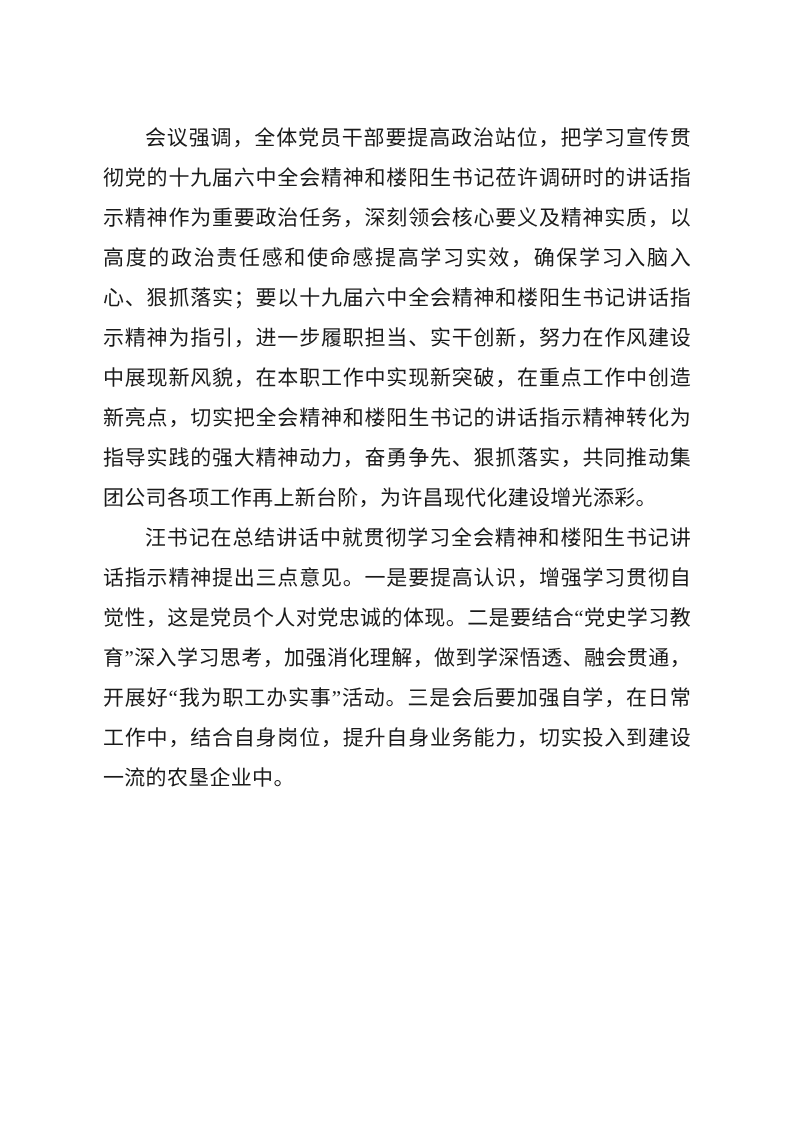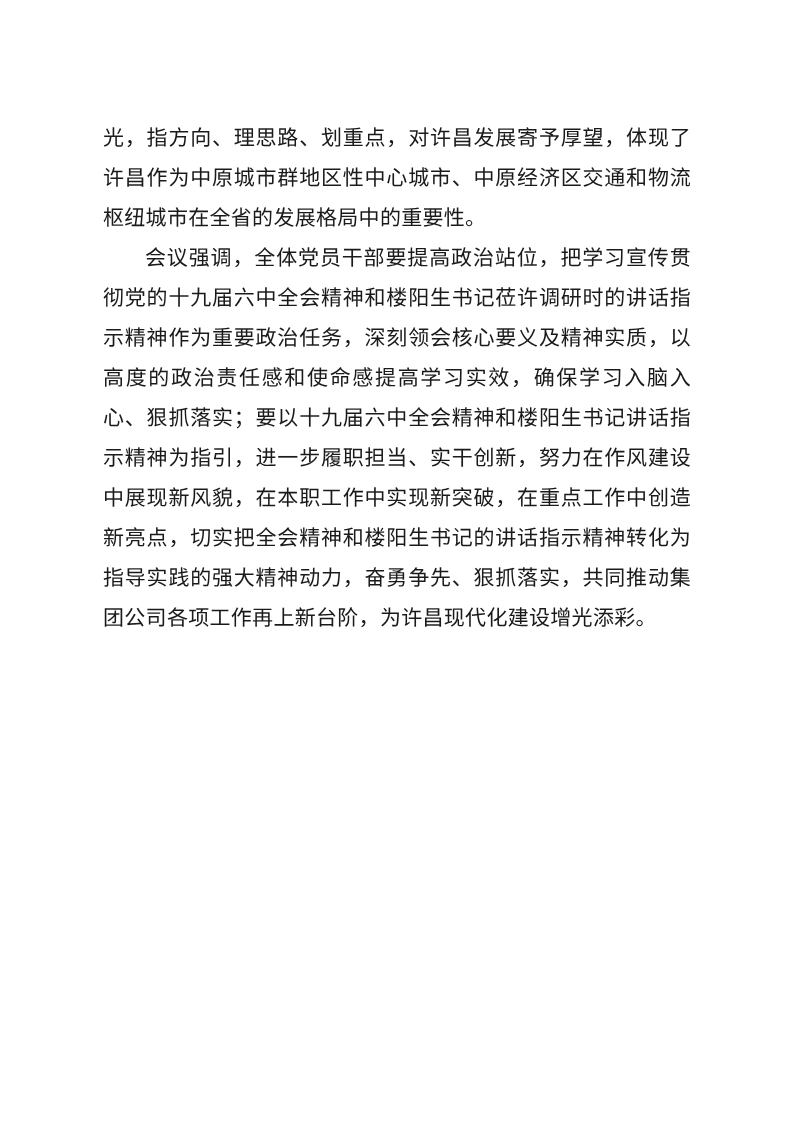--- a/index.html
+++ b/index.html
@@ -34,16 +34,16 @@
   }
   .doc-body p.indent {
     text-indent: 2em;
   }
 </style>
 </head>
 <body>
 
 <div class="page">
   <div class="doc-body">
-    <p>光，指方向、理思路、划重点，对许昌发展寄予厚望，体现了许昌作为中原城市群地区性中心城市、中原经济区交通和物流枢纽城市在全省的发展格局中的重要性。</p>
     <p class="indent">会议强调，全体党员干部要提高政治站位，把学习宣传贯彻党的十九届六中全会精神和楼阳生书记莅许调研时的讲话指示精神作为重要政治任务，深刻领会核心要义及精神实质，以高度的政治责任感和使命感提高学习实效，确保学习入脑入心、狠抓落实；要以十九届六中全会精神和楼阳生书记讲话指示精神为指引，进一步履职担当、实干创新，努力在作风建设中展现新风貌，在本职工作中实现新突破，在重点工作中创造新亮点，切实把全会精神和楼阳生书记的讲话指示精神转化为指导实践的强大精神动力，奋勇争先、狠抓落实，共同推动集团公司各项工作再上新台阶，为许昌现代化建设增光添彩。</p>
+    <p class="indent">汪书记在总结讲话中就贯彻学习全会精神和楼阳生书记讲话指示精神提出三点意见。一是要提高认识，增强学习贯彻自觉性，这是党员个人对党忠诚的体现。二是要结合“党史学习教育”深入学习思考，加强消化理解，做到学深悟透、融会贯通，开展好“我为职工办实事”活动。三是会后要加强自学，在日常工作中，结合自身岗位，提升自身业务能力，切实投入到建设一流的农垦企业中。</p>
   </div>
 </div>
 
 </body></html>

